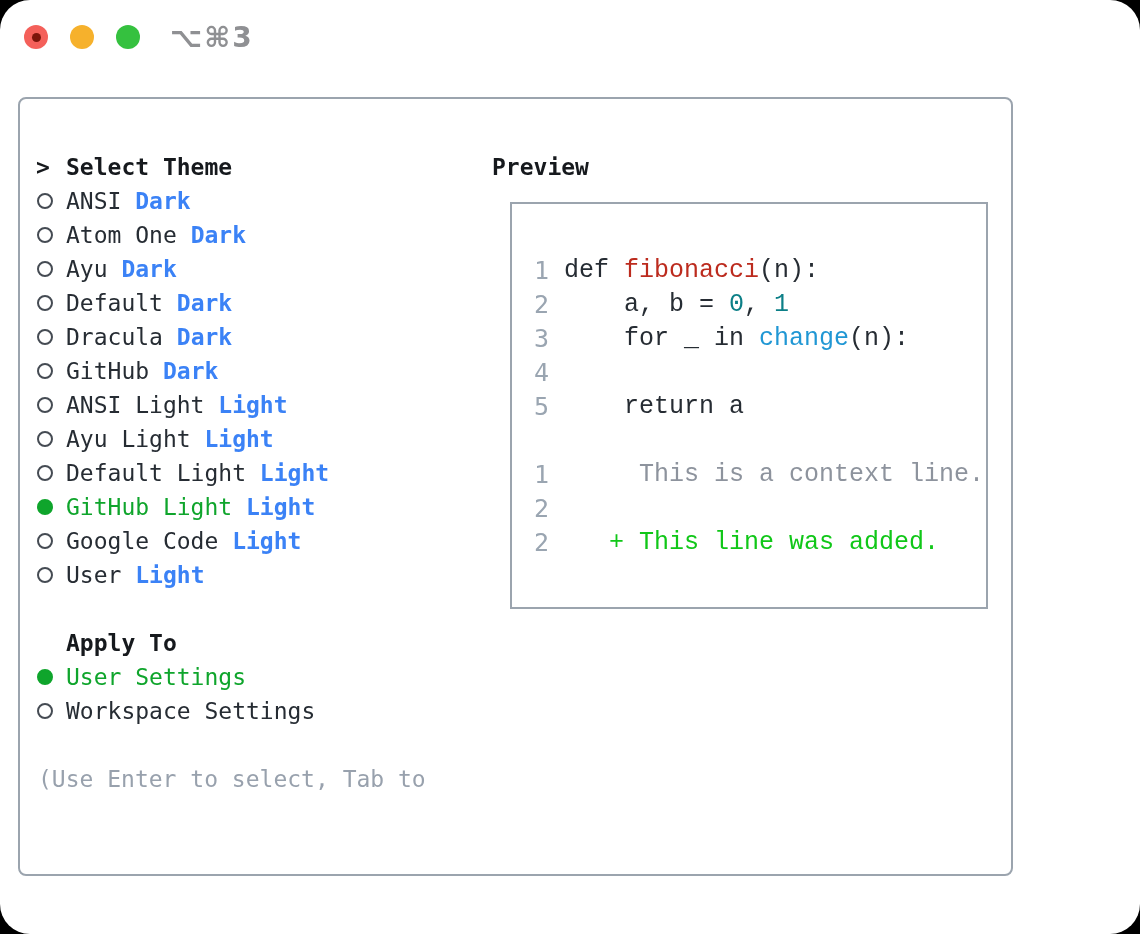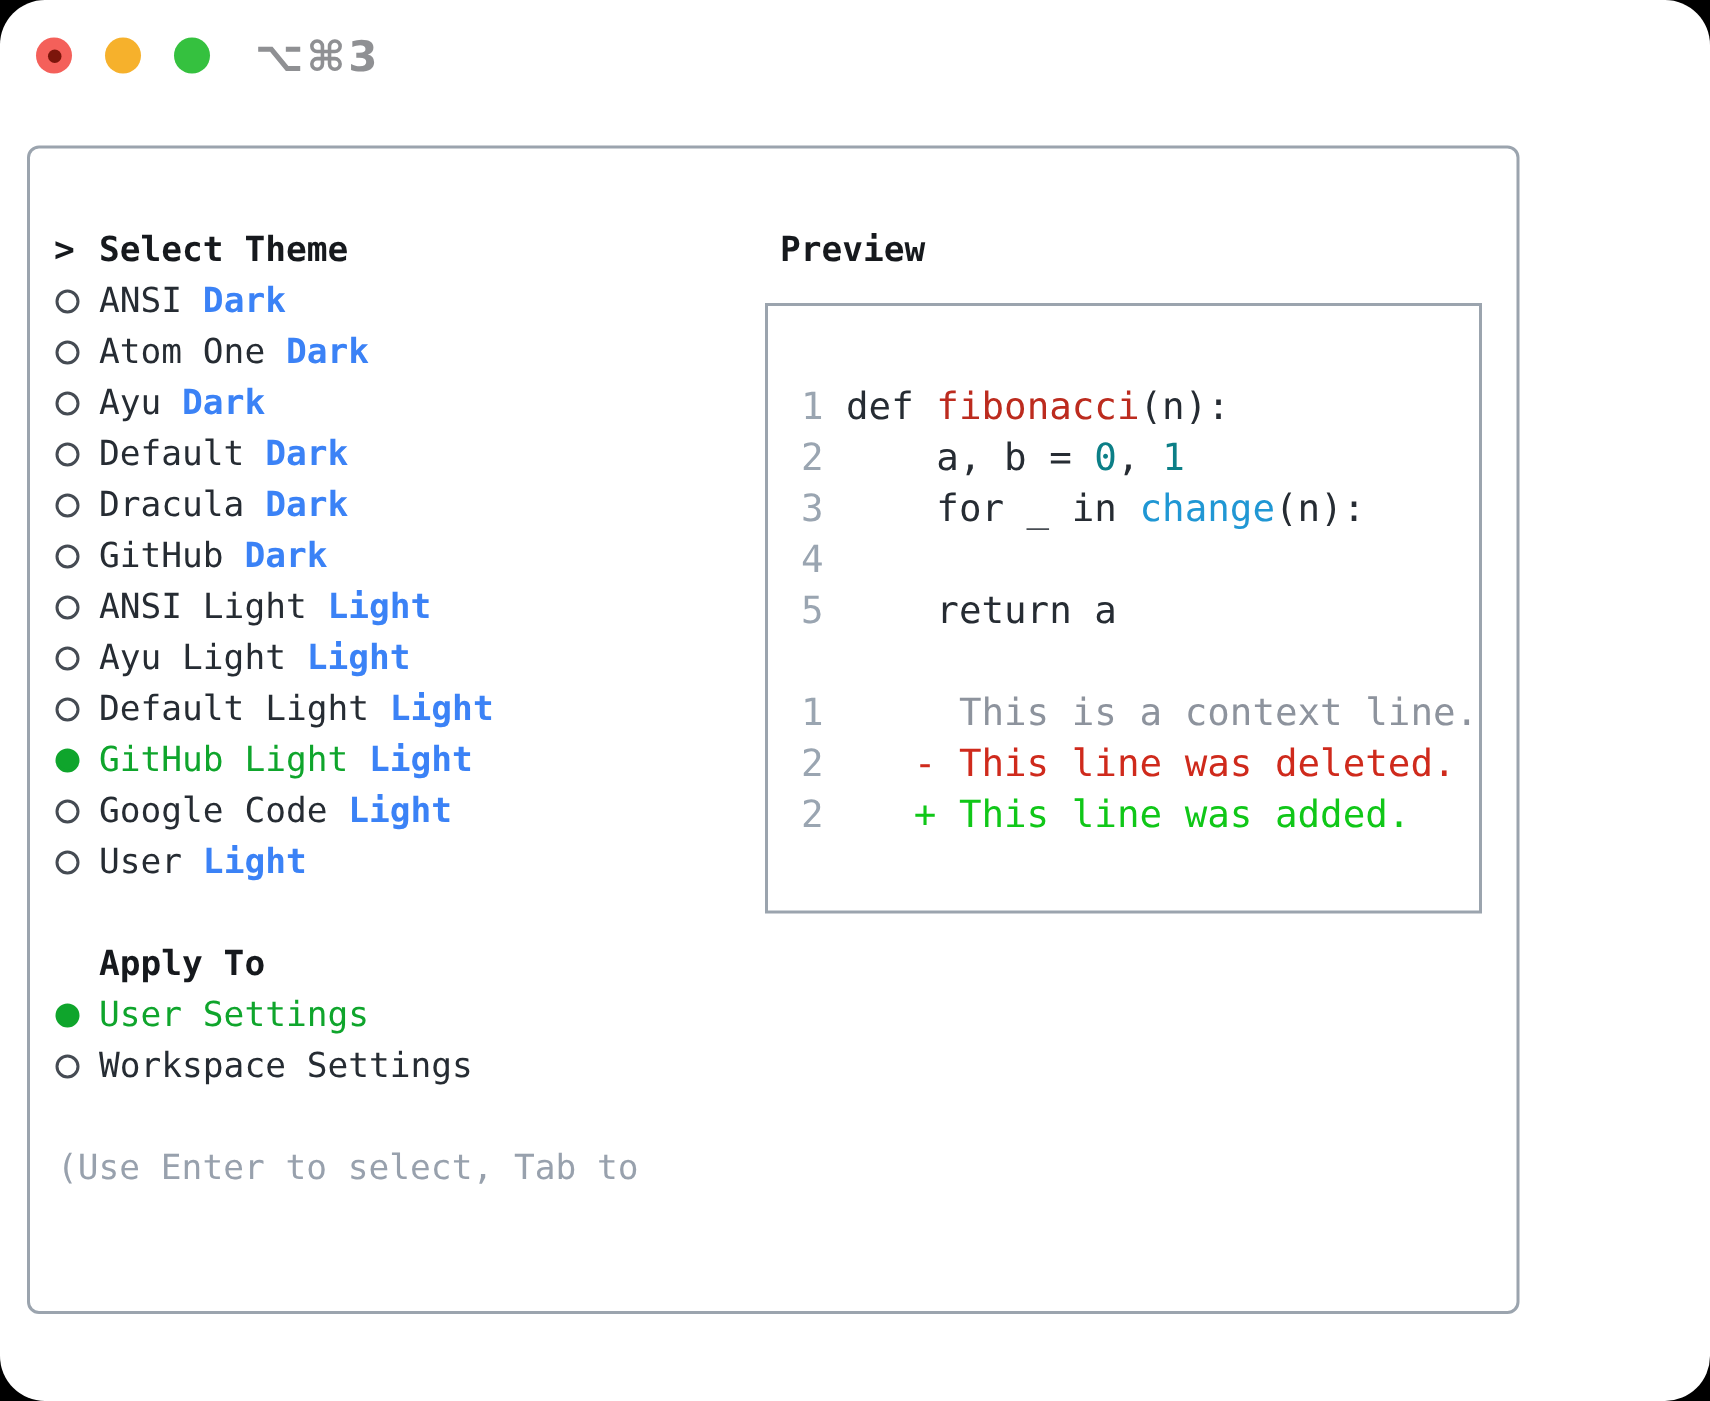--- a/index.html
+++ b/index.html
@@ -40,31 +40,31 @@
   .marker{font-weight:bold;color:#16191d;font-size:23px;}
   .hdr{font-weight:bold;color:#16191d;}
   .bullet{width:12px;height:12px;border-radius:50%;border:2px solid #454b53;box-sizing:content-box;margin-left:1px;}
   .bullet.selected{background:#0fa52c;border-color:#0fa52c;}
   .t-name{white-space:pre;}
   .t-suffix{color:#3b82f6;white-space:pre;font-weight:bold;}
   .row.selected .t-name{color:#0fa52c;}
   .hint{margin-top:0;font-size:23px;color:#98a1ad;line-height:34px;padding-left:2px;text-align:right;}
   
   .preview-header{
-    position:absolute;left:500px;top:51px;height:34px;display:flex;align-items:center;
+    position:absolute;left:472px;top:51px;height:34px;display:flex;align-items:center;
     font-size:23px;font-weight:bold;color:#16191d;
   }
   .preview-box{
     position:absolute;left:490px;top:103px;width:478px;height:407px;
     border:2px solid #9ba4ae;box-sizing:border-box;background:#fff;
   }
   .code{padding-top:49px;padding-left:22px;}
   .code-row{display:flex;height:34px;align-items:center;font-size:25px;}
   .linenum{width:30px;flex:none;color:#9aa5b1;white-space:pre;}
-  .code-content{white-space:pre;}
+  .code-content{white-space:pre;font-family:Liberation Mono, monospace;}
   .tok-plain{color:#262c33;}
   .tok-function{color:#bc2b1e;}
   .tok-number{color:#0c7f87;}
   .tok-builtin{color:#2097d4;}
   .tok-context{color:#8d939d;}
   .tok-deleted{color:#cf2a1c;}
   .tok-added{color:#10c718;}
 </style>
 </head>
 <body>
@@ -234,21 +234,20 @@
           <div class="code-row">
             <span class="linenum"></span>
             <span class="code-content"></span>
           </div>
           <div class="code-row">
             <span class="linenum">1</span>
             <span class="code-content"><span class="tok-context">     This is a context line.</span></span>
           </div>
           <div class="code-row">
             <span class="linenum">2</span>
-            <span class="code-content"><span class="tok-deleted">   - This line was deleted.</span></span>
           </div>
           <div class="code-row">
             <span class="linenum">2</span>
             <span class="code-content"><span class="tok-added">   + This line was added.</span></span>
           </div>
         </div>
     </div>
 
   </div>
 </div>

